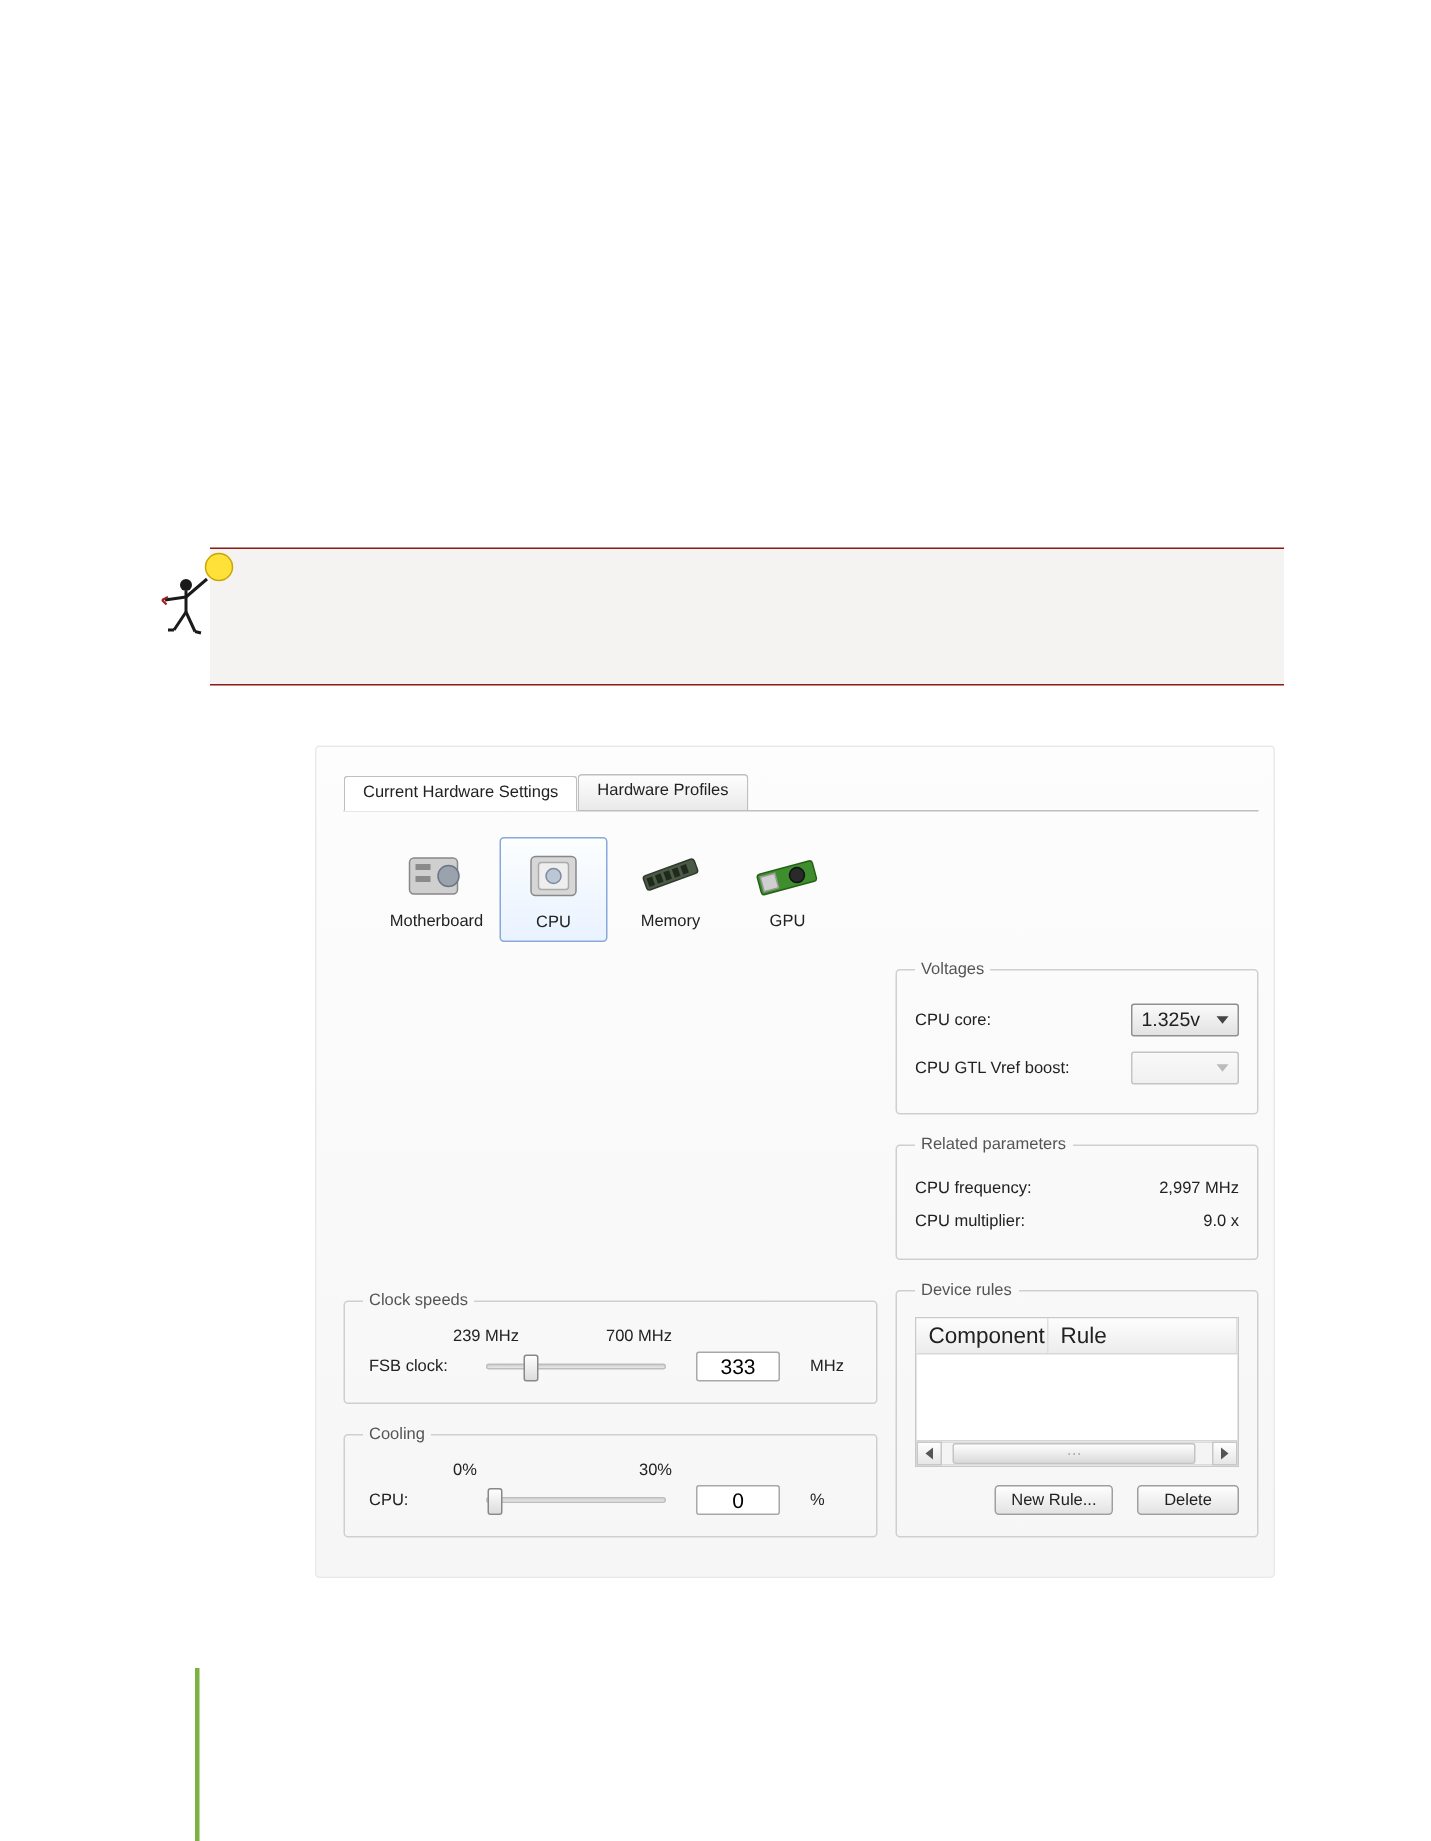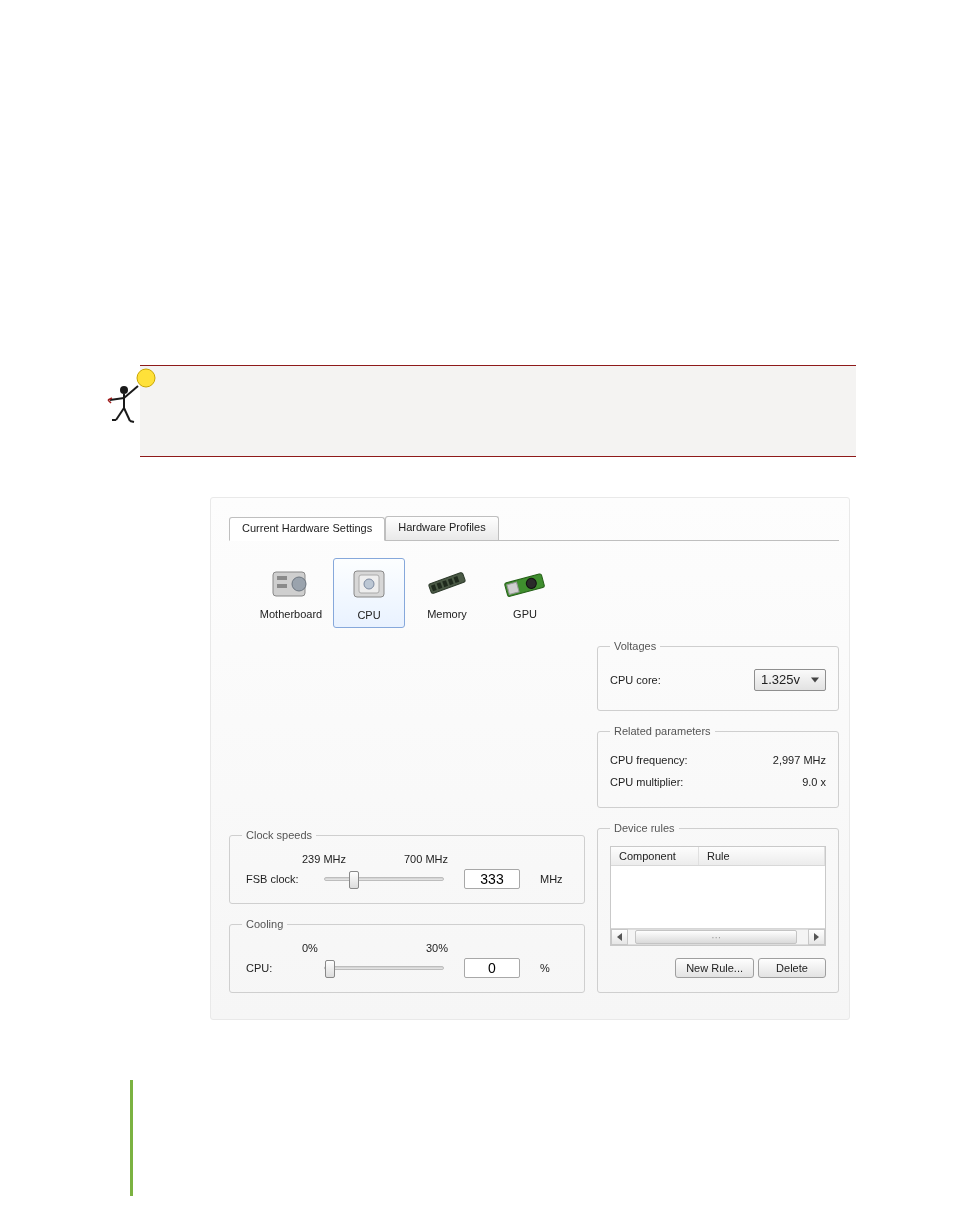--- a/index.html
+++ b/index.html
@@ -211,21 +211,21 @@
     flex-direction: column;
   }
   .rules-head {
     display: flex;
     border-bottom: 1px solid #d8d8d8;
     background: linear-gradient(#fdfdfd,#ececec);
   }
   .rules-head .th {
     padding: 3px 8px;
     border-right: 1px solid #e0e0e0;
-    font-size: 11px;
+    font-size: 15px;
   }
   .rules-body {
     flex:1;
     position:relative;
   }
   .hscroll {
     height: 17px;
     background: linear-gradient(#f4f4f4,#e6e6e6);
     border-top: 1px solid #d6d6d6;
     display:flex;
@@ -240,21 +240,21 @@
   }
   .hs-track { flex:1; position:relative; border-top:1px solid #dcdcdc; border-bottom:1px solid #dcdcdc; background: #f4f4f4; }
   .hs-thumb { position:absolute; top:0; bottom:0; left:4%; width:90%; background: linear-gradient(#fefefe,#dadada); border:1px solid #c4c4c4; border-radius:2px; display:flex;align-items:center;justify-content:center; color:#999;font-size:10px;}
   .arrow-l,.arrow-r {width:0;height:0;border-top:4px solid transparent;border-bottom:4px solid transparent;}
   .arrow-l{border-right:5px solid #555;}
   .arrow-r{border-left:5px solid #555;}
 
   .rule-buttons {
     display:flex;
     justify-content:flex-end;
-    gap:4px;
+    gap:16px;
     margin-top:12px;
   }
   .btn {
     min-width:68px;
     padding:3px 10px;
     border:1px solid #9f9f9f;
     border-radius:3px;
     background: linear-gradient(#fefefe,#e3e3e3);
     font-size:11px;
     cursor:pointer;
@@ -395,20 +395,27 @@
 
         <fieldset>
           <legend>Voltages</legend>
           <div class="kv-row">
             <span>CPU core:</span>
             <div class="select">
               <span>1.325v</span>
               <span class="arrow"></span>
             </div>
           </div>
+          <div class="kv-row">
+            <span>CPU GTL Vref boost:</span>
+            <div class="select disabled">
+              <span></span>
+              <span class="arrow"></span>
+            </div>
+          </div>
         </fieldset>
 
         <fieldset>
           <legend>Related parameters</legend>
           <div class="kv-row">
             <span>CPU frequency:</span>
             <span>2,997 MHz</span>
           </div>
           <div class="kv-row">
             <span>CPU multiplier:</span>

